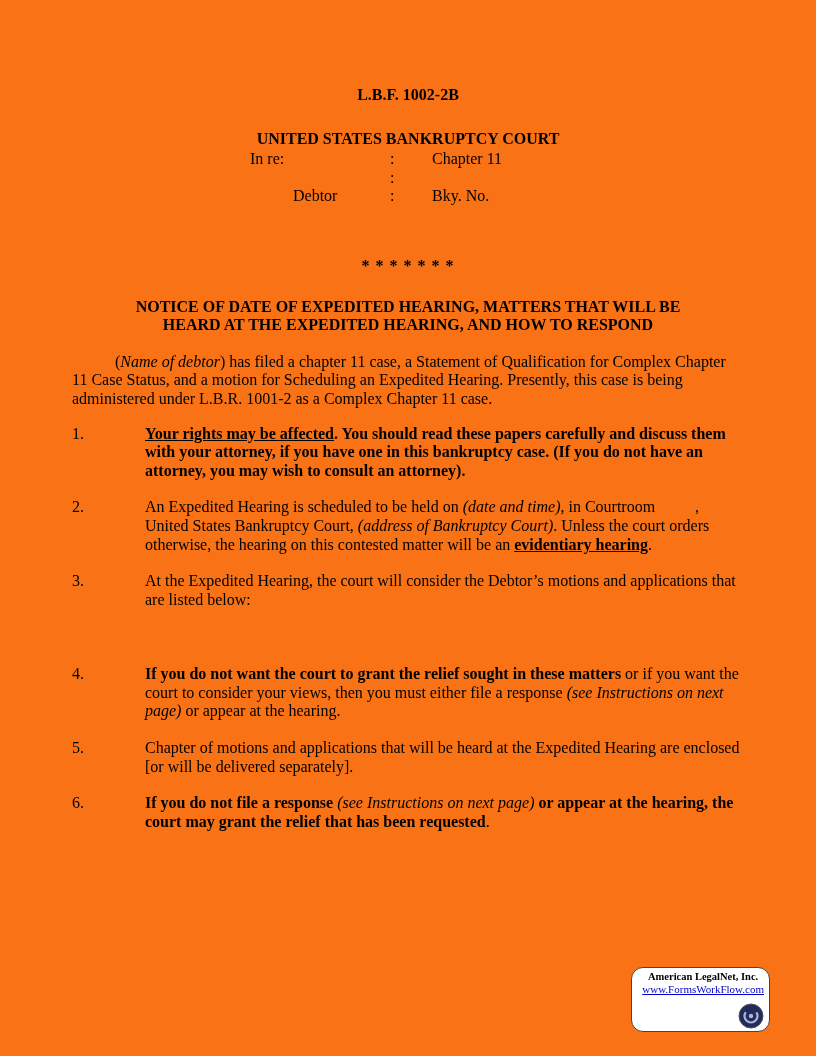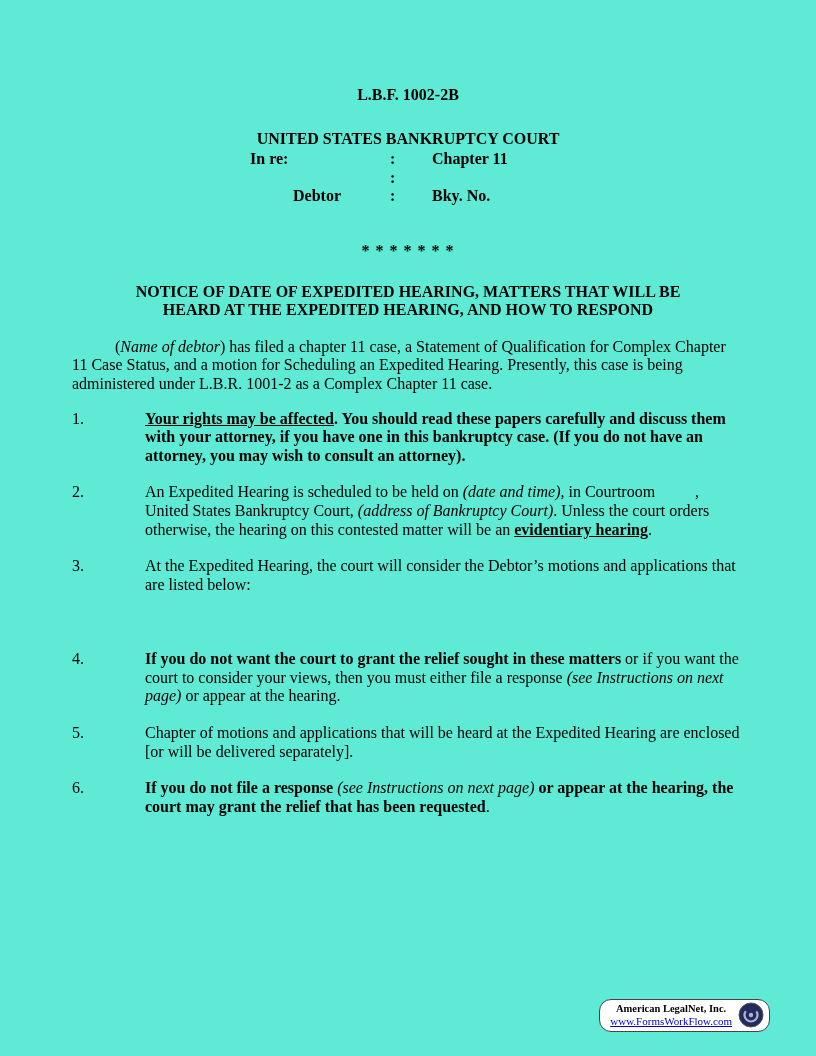--- a/index.html
+++ b/index.html
@@ -5,21 +5,21 @@
   html, body {
     margin: 0;
     padding: 0;
     background: #ffffff;
   }
   .page {
     position: relative;
     width: 816px;
     height: 1056px;
     margin: 0 auto;
-    background: #5eead4;
+    background: #f97316;
     color: #000000;
     font-family: "Liberation Serif", "DejaVu Serif", serif;
     font-size: 16px;
     line-height: 18.6px;
     padding: 86px 72px 0 72px;
     box-sizing: border-box;
     overflow: hidden;
   }
   .form-number {
     text-align: center;
@@ -27,23 +27,23 @@
     margin-bottom: 25px;
   }
   .court-heading {
     text-align: center;
     font-weight: bold;
     margin-bottom: 2px;
   }
   .caption {
     display: grid;
     grid-template-columns: 140px 42px auto;
-    font-weight: bold;
+    font-weight: normal;
     margin-left: 178px;
-    margin-bottom: 36px;
+    margin-bottom: 51px;
   }
   .cap-debtor { padding-left: 43px; }
   .separator {
     text-align: center;
     font-weight: bold;
     letter-spacing: 1px;
     margin-bottom: 22px;
   }
   .notice-title {
     text-align: center;
@@ -67,24 +67,25 @@
   .seg.underline { text-decoration: underline; }
 
   .badge {
     position: absolute;
     right: 46px;
     bottom: 24px;
     border: 1.5px solid #444444;
     border-radius: 12px;
     padding: 2px 5px 2px 10px;
     display: flex;
-    align-items: flex-start;
+    align-items: flex-end;
     gap: 6px;
     background: #ffffff;
     cursor: pointer;
+    flex-direction: column;
   }
   .badge-text { text-align: center; line-height: 1.25; white-space: nowrap; }
   .badge-company { font-size: 10.5px; font-weight: bold; }
   .badge-site { font-size: 11px; color: #0000cc; text-decoration: underline; }
   .badge-logo svg { display: block; }
 </style>
 </head>
 <body>
 
 <div class="page">

